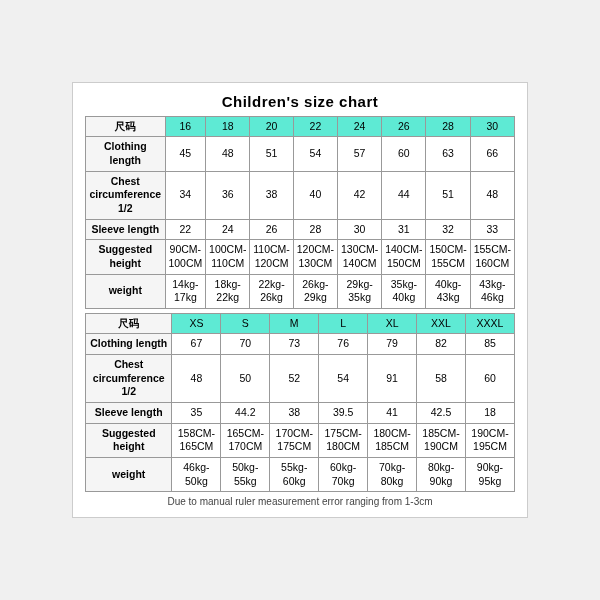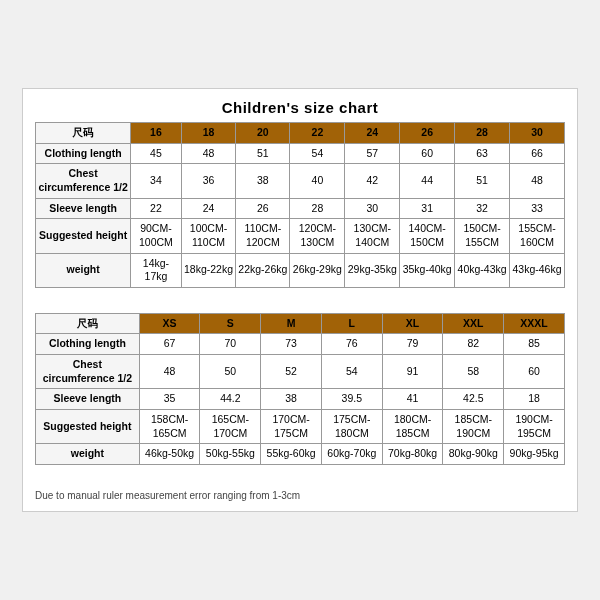--- a/index.html
+++ b/index.html
@@ -10,51 +10,52 @@
       display: flex;
       align-items: center;
       justify-content: center;
       font-family: Arial, sans-serif;
       font-size: 11px;
     }
     .card {
       background: #fff;
       border: 1px solid #ccc;
       padding: 10px 12px;
-      width: 556px;
+      width: 456px;
     }
     .section-title {
       text-align: center;
       font-size: 15px;
       font-weight: bold;
       margin-bottom: 6px;
       letter-spacing: 0.5px;
     }
     table {
       width: 100%;
       border-collapse: collapse;
-      margin-bottom: 25px;
+      margin-bottom: 4px;
       font-size: 10.5px;
     }
     th, td {
       border: 1px solid #999;
       text-align: center;
       padding: 3px 2px;
       line-height: 1.3;
     }
     th {
-      background: #a16207;
-      font-weight: bold;
+      background: #5eead4;
+      font-weight: normal;
     }
     td:first-child, th:first-child {
       text-align: center;
       font-weight: bold;
       background: #f5f5f5;
     }
     .note {
+      text-align: center;
       font-size: 10px;
       color: #444;
       margin-top: 4px;
     }
   </style>
 </head>
 <body>
 
 <div class="card">
 

